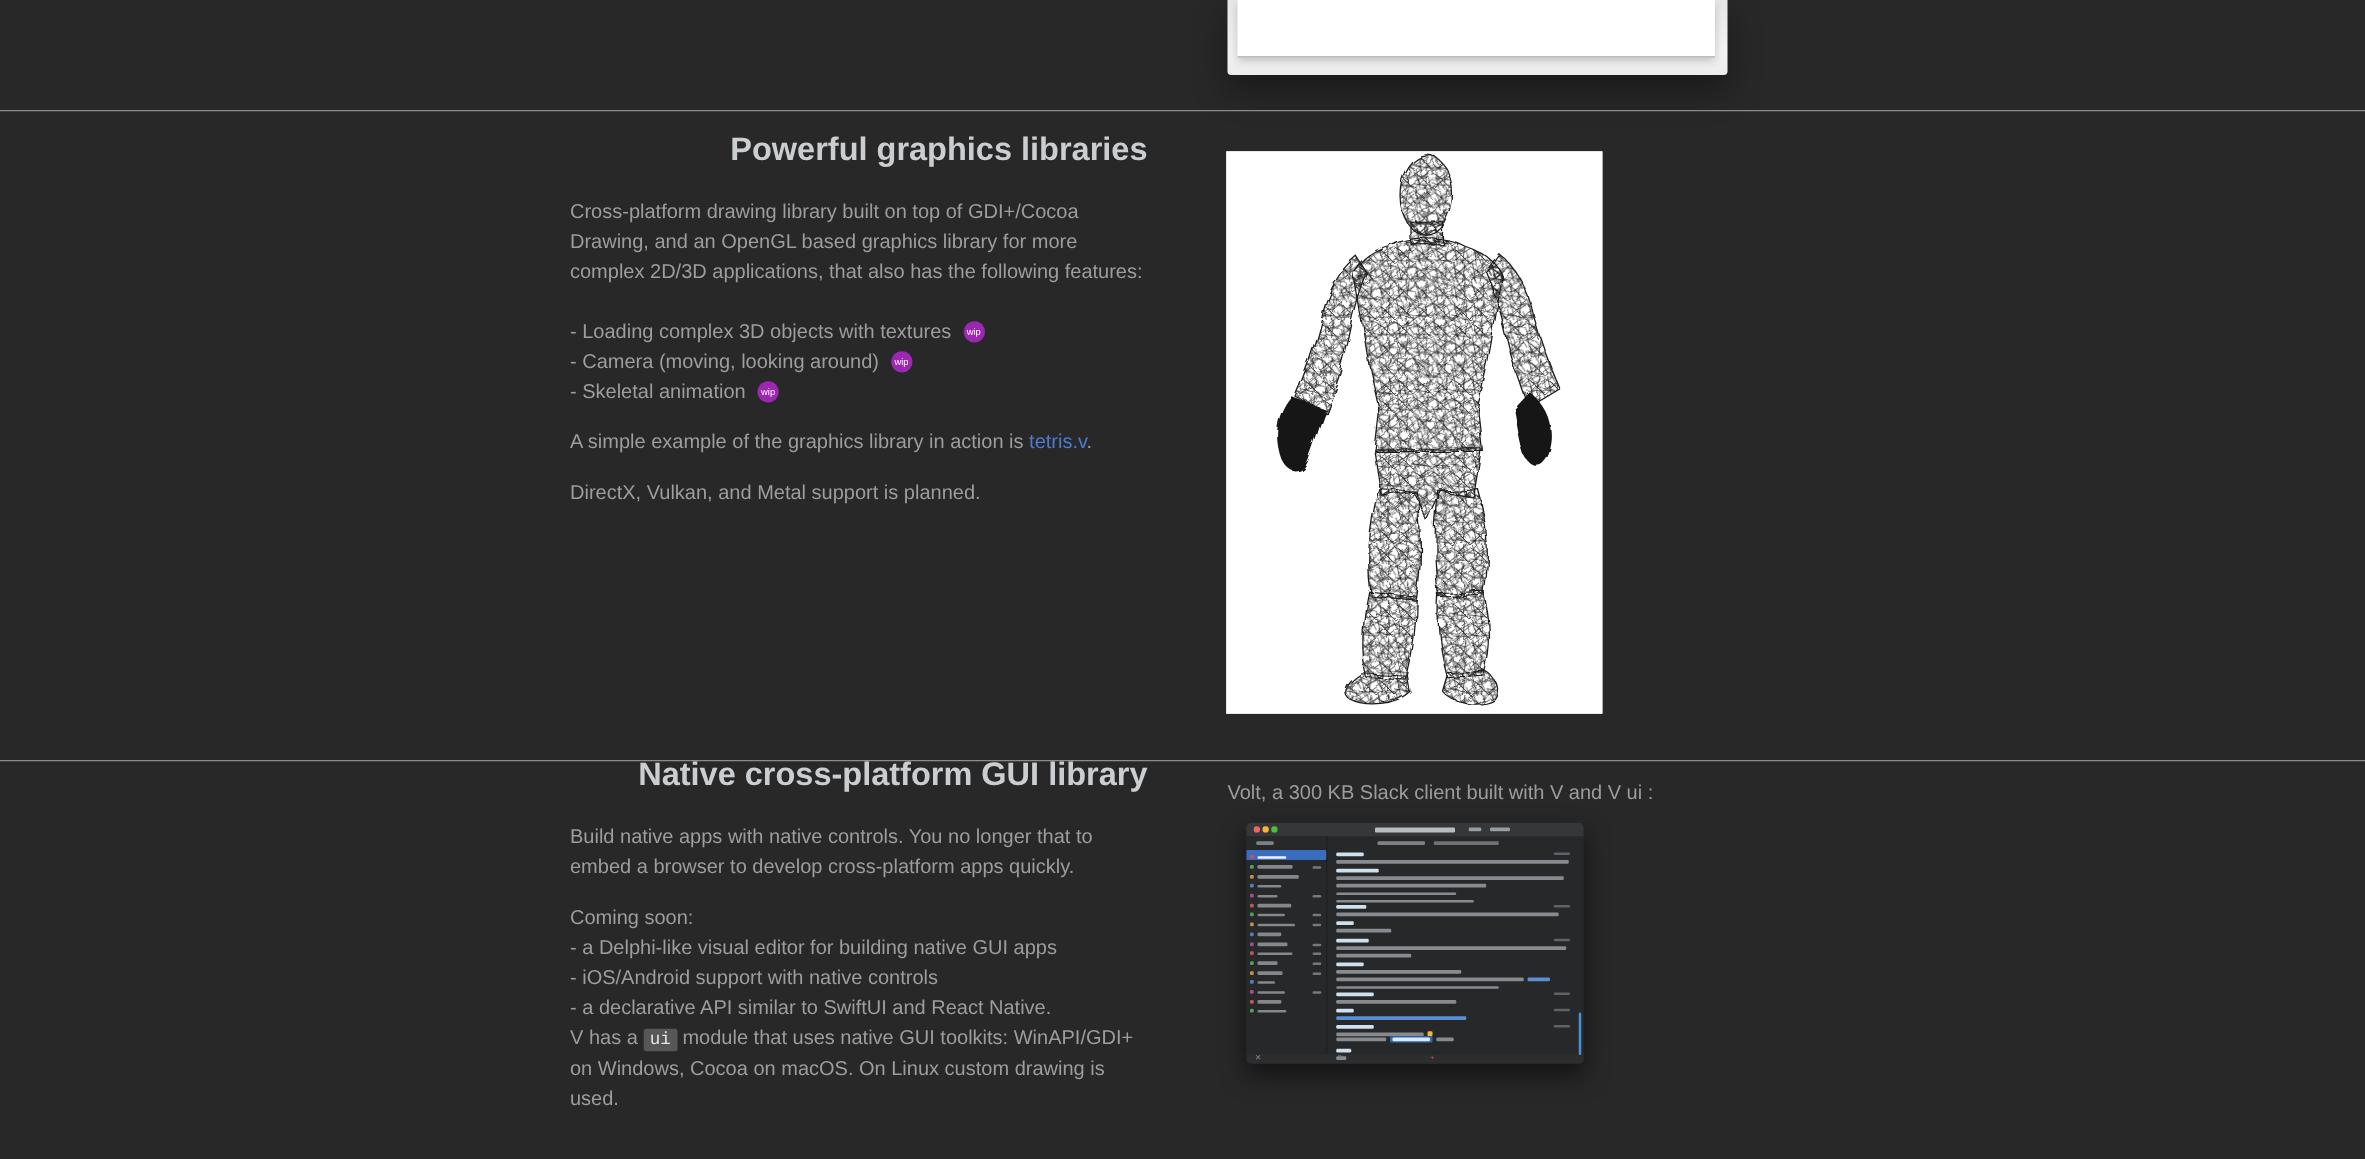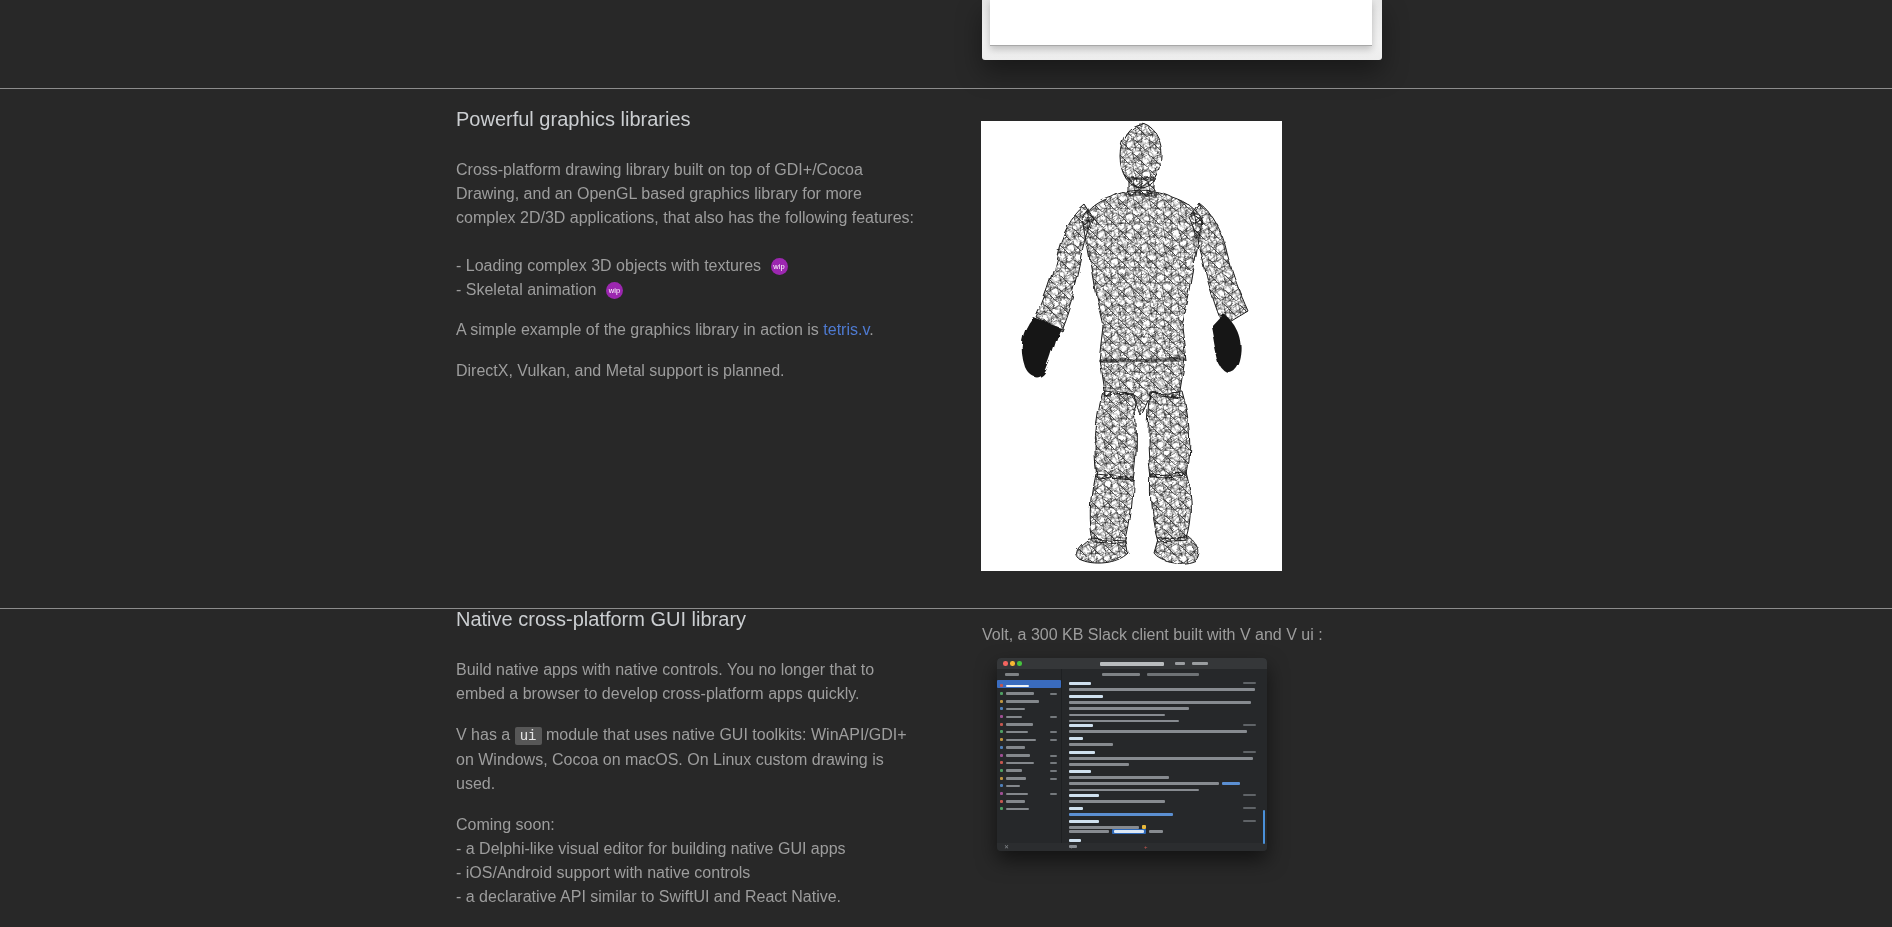--- a/index.html
+++ b/index.html
@@ -7,21 +7,21 @@
         font-family:"Liberation Sans",sans-serif;}
   .divider{position:absolute;left:0;width:1892px;height:1px;background:#8c8c8c;}
   
   .frag-outer{position:absolute;left:982px;top:0;width:400px;height:60px;
       background:linear-gradient(180deg,#e6e6e6 0%,#f1f1f1 70%,#ededed 100%);
       border-radius:0 0 3px 3px;box-shadow:0 12px 26px rgba(0,0,0,.38);}
   .frag-inner{position:absolute;left:8px;top:0;width:382px;height:45px;background:#ffffff;
       border-bottom:1px solid #a8a8a8;box-shadow:0 3px 7px rgba(0,0,0,.22);}
   
   .col{position:absolute;left:456px;width:462px;color:#9d9d9d;font-size:16px;line-height:24px;}
-  .col h2{margin:0 0 24px 0;font-size:20px;font-weight:400;color:#cbced1;line-height:30px;}
+  .col h2{margin:0 0 24px 0;font-size:26px;font-weight:700;color:#cbced1;line-height:30px;text-align:right;}
   .col p{margin:0 0 17px 0;}
   .features{list-style:none;margin:24px 0 16px 0;padding:0;line-height:24px;}
   .wip{display:inline-flex;align-items:center;justify-content:center;width:17px;height:17px;
       border-radius:50%;background:#9c27b0;color:#fff;font-size:7.5px;font-weight:normal;
       margin-left:5px;vertical-align:middle;}
   a.link{color:#4e7ad1;text-decoration:none;}
   .codespan{font-family:"Liberation Mono",monospace;font-size:14px;background:#575757;
       color:#e6e6e6;padding:1px 5px;border-radius:2px;}
   
   .wireframe-box{position:absolute;left:981px;top:121px;width:301px;height:450px;background:#fff;}
@@ -49,20 +49,24 @@
   </div>
 
   <div class="divider" style="top:88px"></div>
 
   <div class="col" style="top:104px">
     <h2>Powerful graphics libraries</h2>
     <p>Cross-platform drawing library built on top of GDI+/Cocoa Drawing, and an OpenGL based graphics library for more complex 2D/3D applications, that also has the following features:</p>
     <ul class="features">
       <li>
         <span>- Loading complex 3D objects with textures</span>
+        <span class="wip">wip</span>
+      </li>
+      <li>
+        <span>- Camera (moving, looking around)</span>
         <span class="wip">wip</span>
       </li>
       <li>
         <span>- Skeletal animation</span>
         <span class="wip">wip</span>
       </li>
     </ul>
     <p>
       <span>A simple example of the graphics library in action is </span><a class="link" href="#">tetris.v</a><span>.</span>
     </p>
@@ -106,28 +110,28 @@
         <path d="M242 192 C257 204 263 221 258 239 C254 253 244 255 238 243 C234 230 232 214 230 205 Z" fill="#151515"></path>
       </g>
     </svg>
   </div>
 
   <div class="divider" style="top:608px"></div>
 
   <div class="col" style="top:604px">
     <h2>Native cross-platform GUI library</h2>
     <p>Build native apps with native controls. You no longer that to embed a browser to develop cross-platform apps quickly.</p>
-    <p>
-      <span>V has a </span><span class="codespan">ui</span><span> module that uses native GUI toolkits: WinAPI/GDI+ on Windows, Cocoa on macOS. On Linux custom drawing is used.</span>
-    </p>
     <p style="margin-bottom:0">
       <span>Coming soon:</span><br>
       <span>- a Delphi-like visual editor for building native GUI apps</span><br>
       <span>- iOS/Android support with native controls</span><br>
       <span>- a declarative API similar to SwiftUI and React Native.</span>
+    </p>
+    <p>
+      <span>V has a </span><span class="codespan">ui</span><span> module that uses native GUI toolkits: WinAPI/GDI+ on Windows, Cocoa on macOS. On Linux custom drawing is used.</span>
     </p>
   </div>
 
   <div class="volt-caption">Volt, a 300 KB Slack client built with V and V ui :</div>
 
   <div class="volt" id="volt">
     <div class="volt-titlebar">
       <span class="tl" style="left:6px;background:#f4645f"></span>
       <span class="tl" style="left:13px;background:#f7b733"></span>
       <span class="tl" style="left:20px;background:#46c33e"></span>

